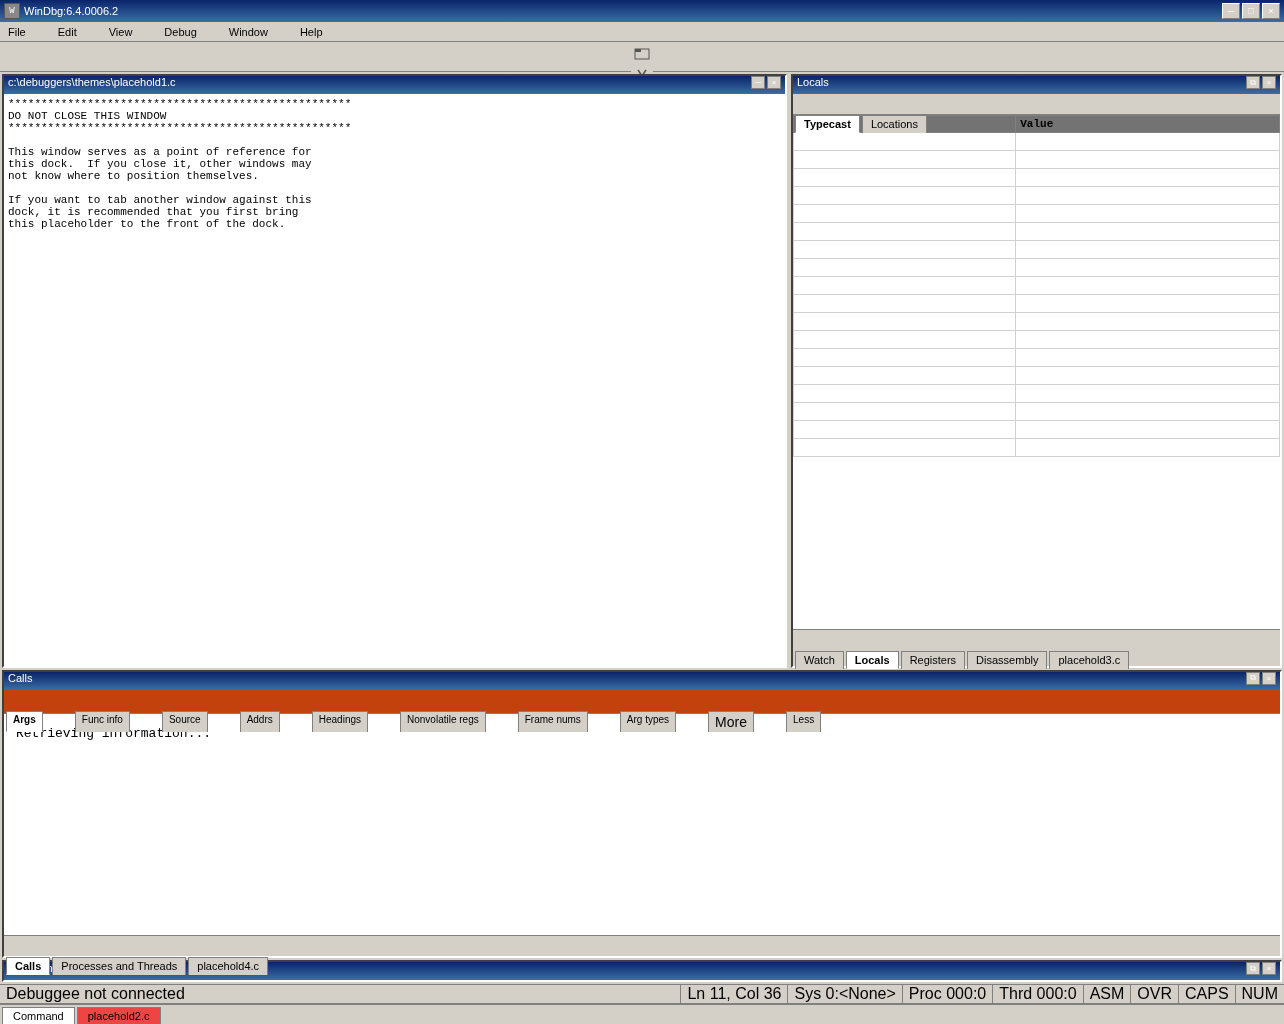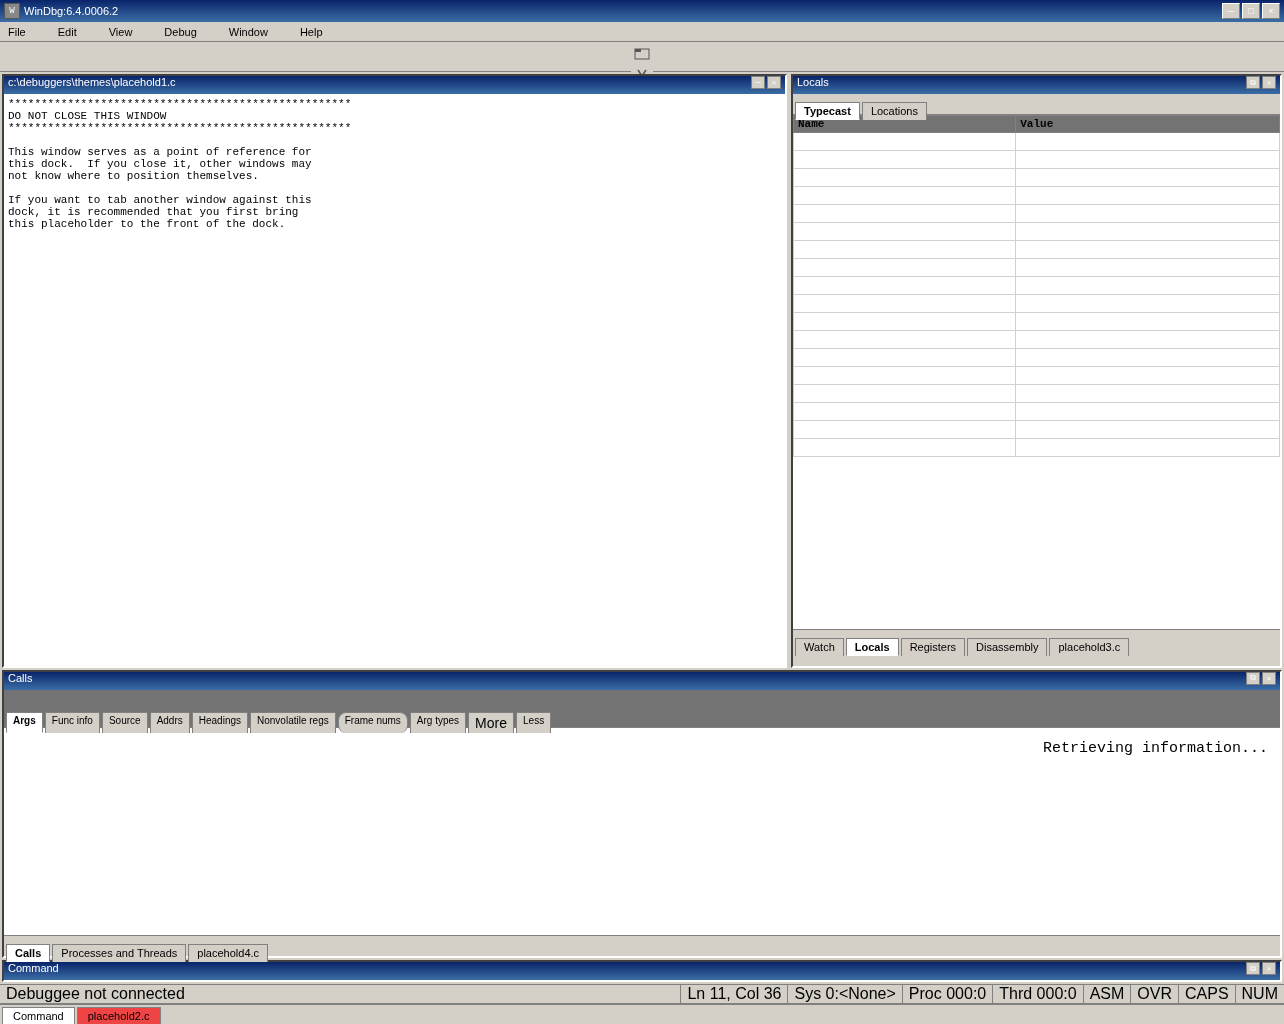--- a/index.html
+++ b/index.html
@@ -147,21 +147,21 @@
     .tab {
       padding: 2px 8px;
       background: #d4d0c8;
       border: 1px solid #808080;
       border-bottom: none;
       cursor: pointer;
       font-family: 'Segoe UI', Arial, sans-serif;
       font-size: 11px;
       margin-right: 2px;
       position: relative;
-      top: 6px;
+      top: 19px;
     }
     .tab.active {
       background: white;
       border-bottom: 1px solid white;
       font-weight: bold;
       z-index: 1;
     }
 
     .name-value-table {
       width: 100%;
@@ -176,25 +176,26 @@
       text-align: left;
       font-weight: bold;
     }
     .name-value-table td {
       border: 1px solid #d0d0d0;
       padding: 2px 4px;
       height: 18px;
     }
 
     .calls-tabs {
-      background: #737373;
+      background: #c2410c;
       display: flex;
       flex-wrap: wrap;
-      padding: 16px 2px 0;
+      padding: 2px 2px 0;
       border-bottom: 1px solid #808080;
+      gap: 30px;
     }
     .calls-tabs .tab {
       padding: 2px 6px;
       font-size: 10px;
     }
 
     
     #statusbar {
       background: #d4d0c8;
       height: 20px;
@@ -607,28 +608,28 @@
       </div>
     </div>
 
     <div class="calls-tabs">
       <div class="tab active" style="font-size:10px; padding:2px 6px;">Args</div>
       <div class="tab" style="font-size:10px; padding:2px 6px;">Func info</div>
       <div class="tab" style="font-size:10px; padding:2px 6px;">Source</div>
       <div class="tab" style="font-size:10px; padding:2px 6px;">Addrs</div>
       <div class="tab" style="font-size:10px; padding:2px 6px;">Headings</div>
       <div class="tab" style="font-size:10px; padding:2px 6px;">Nonvolatile regs</div>
-      <div class="tab" style="font-size:10px; padding:2px 6px;border-radius:8px;">Frame nums</div>
+      <div class="tab" style="font-size:10px; padding:2px 6px;">Frame nums</div>
       <div class="tab" style="font-size:10px; padding:2px 6px;">Arg types</div>
       <div class="tab" style="font-size:14px; padding:2px 6px;">More</div>
       <div class="tab" style="font-size:10px; padding:2px 6px;">Less</div>
     </div>
 
     <div class="panel-inner">
-      <div style="padding:12px; font-family:'Courier New',monospace; font-size:15px;text-align:right;">Retrieving information...</div>
+      <div style="padding:12px; font-family:'Courier New',monospace; font-size:13px;">Retrieving information...</div>
     </div>
 
     <div class="tabs-bar" style="border-top:1px solid #808080; border-bottom:none;">
       <div class="tab active">Calls</div>
       <div class="tab">Processes and Threads</div>
       <div class="tab">placehold4.c</div>
     </div>
   </div>
 
   <div id="command-section" style="flex:1; margin:0 2px 2px; background:#d4d0c8; border:2px solid; border-color:#404040 #ffffff #ffffff #404040; display:flex; flex-direction:column;">

